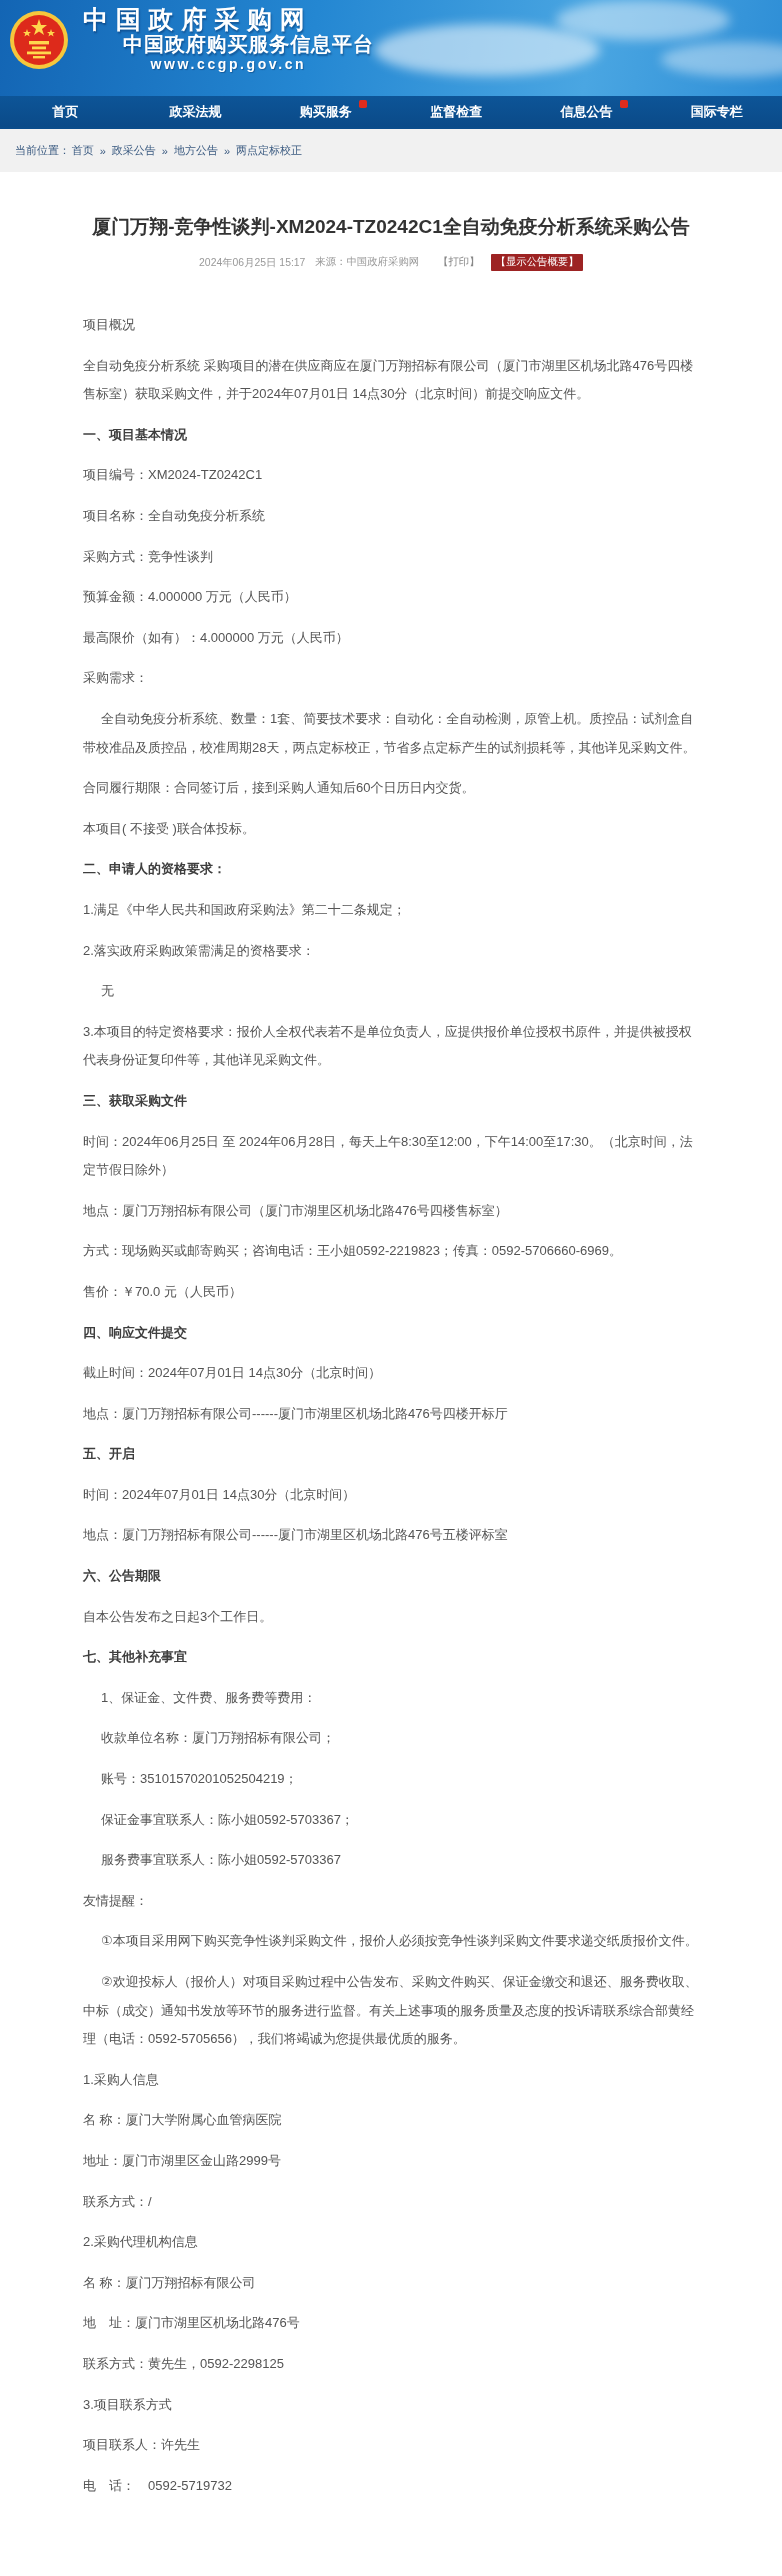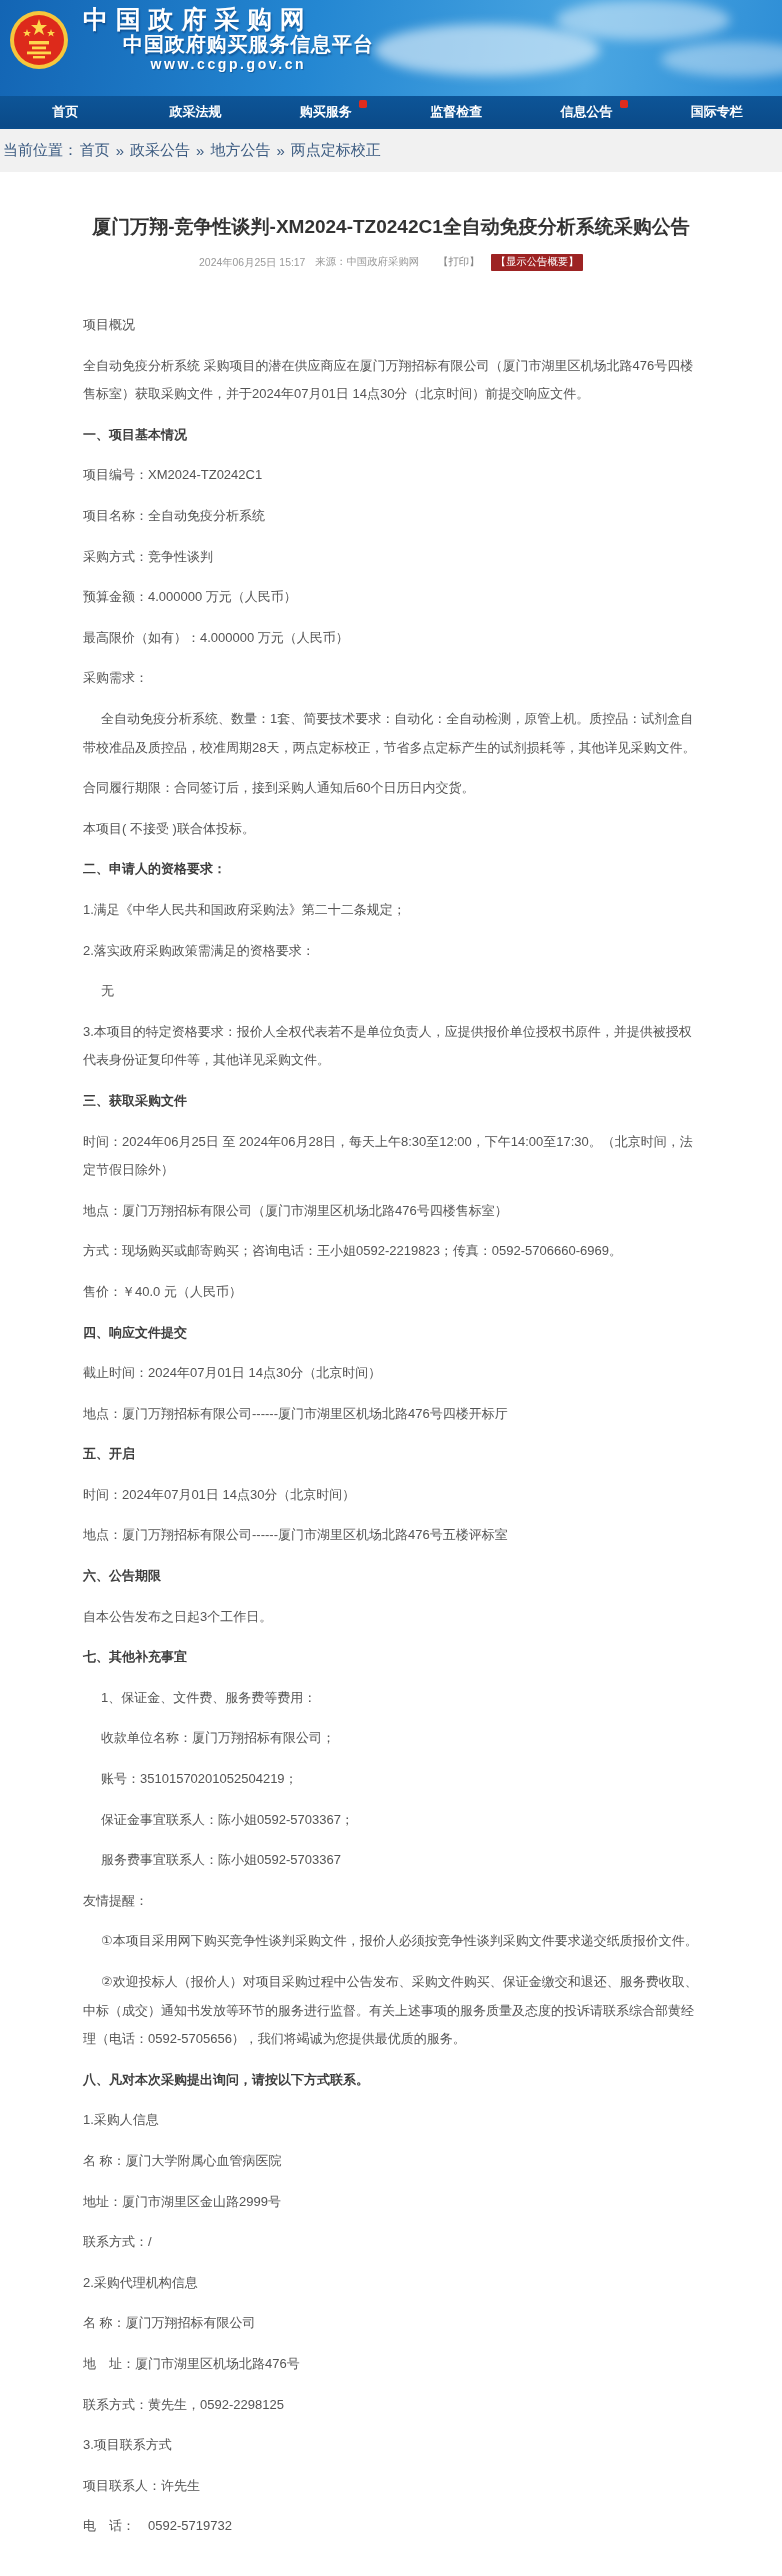--- a/index.html
+++ b/index.html
@@ -46,21 +46,21 @@
   }
   .hot-badge{
     position:absolute; top:4.3px; margin-left:1.7px; right:24px;
     width:7.8px; height:7.8px; background:#e02c1e; border-radius:1.7px;
   }
   
   .crumb-bar{
     height:45px; background:#f1f1f1;
     border-top:2.6px solid #0a4c8b;
     display:flex; align-items:center;
-    font-size:15px; color:#3a5a80; padding-left:3px;
+    font-size:11px; color:#3a5a80; padding-left:15px;
   }
   .crumb-bar a{ color:#3a5a80; text-decoration:none; cursor:pointer; }
   .crumb-sep{ margin:0 6px; color:#3a5a80; }
   
   .article{ background:#fff; padding:43px 0 35px; }
   .art-title{
     text-align:center; font-size:19px; font-weight:bold; color:#333;
     padding:0 15px; line-height:1.3;
   }
   .art-meta{
@@ -162,39 +162,38 @@
       <p>本项目( 不接受  )联合体投标。</p>
       <p class="b">二、申请人的资格要求：</p>
       <p>1.满足《中华人民共和国政府采购法》第二十二条规定；</p>
       <p>2.落实政府采购政策需满足的资格要求：</p>
       <p class="ind">无</p>
       <p>3.本项目的特定资格要求：报价人全权代表若不是单位负责人，应提供报价单位授权书原件，并提供被授权代表身份证复印件等，其他详见采购文件。</p>
       <p class="b">三、获取采购文件</p>
       <p>时间：2024年06月25日  至 2024年06月28日，每天上午8:30至12:00，下午14:00至17:30。（北京时间，法定节假日除外）</p>
       <p>地点：厦门万翔招标有限公司（厦门市湖里区机场北路476号四楼售标室）</p>
       <p>方式：现场购买或邮寄购买；咨询电话：王小姐0592-2219823；传真：0592-5706660-6969。</p>
-      <p>售价：￥40.0 元（人民币）</p>
+      <p>售价：￥70.0 元（人民币）</p>
       <p class="b">四、响应文件提交</p>
       <p>截止时间：2024年07月01日 14点30分（北京时间）</p>
       <p>地点：厦门万翔招标有限公司------厦门市湖里区机场北路476号四楼开标厅</p>
       <p class="b">五、开启</p>
       <p>时间：2024年07月01日 14点30分（北京时间）</p>
       <p>地点：厦门万翔招标有限公司------厦门市湖里区机场北路476号五楼评标室</p>
       <p class="b">六、公告期限</p>
       <p>自本公告发布之日起3个工作日。</p>
       <p class="b">七、其他补充事宜</p>
       <p class="ind">1、保证金、文件费、服务费等费用：</p>
       <p class="ind">收款单位名称：厦门万翔招标有限公司；</p>
       <p class="ind">账号：35101570201052504219；</p>
       <p class="ind">保证金事宜联系人：陈小姐0592-5703367；</p>
       <p class="ind">服务费事宜联系人：陈小姐0592-5703367</p>
       <p>友情提醒：</p>
       <p class="ti">①本项目采用网下购买竞争性谈判采购文件，报价人必须按竞争性谈判采购文件要求递交纸质报价文件。</p>
       <p class="ti">②欢迎投标人（报价人）对项目采购过程中公告发布、采购文件购买、保证金缴交和退还、服务费收取、中标（成交）通知书发放等环节的服务进行监督。有关上述事项的服务质量及态度的投诉请联系综合部黄经理（电话：0592-5705656），我们将竭诚为您提供最优质的服务。</p>
-      <p class="b">八、凡对本次采购提出询问，请按以下方式联系。</p>
       <p>1.采购人信息</p>
       <p>名 称：厦门大学附属心血管病医院</p>
       <p>地址：厦门市湖里区金山路2999号</p>
       <p>联系方式：/</p>
       <p>2.采购代理机构信息</p>
       <p>名 称：厦门万翔招标有限公司</p>
       <p>地　址：厦门市湖里区机场北路476号</p>
       <p>联系方式：黄先生，0592-2298125</p>
       <p>3.项目联系方式</p>
       <p>项目联系人：许先生</p>

